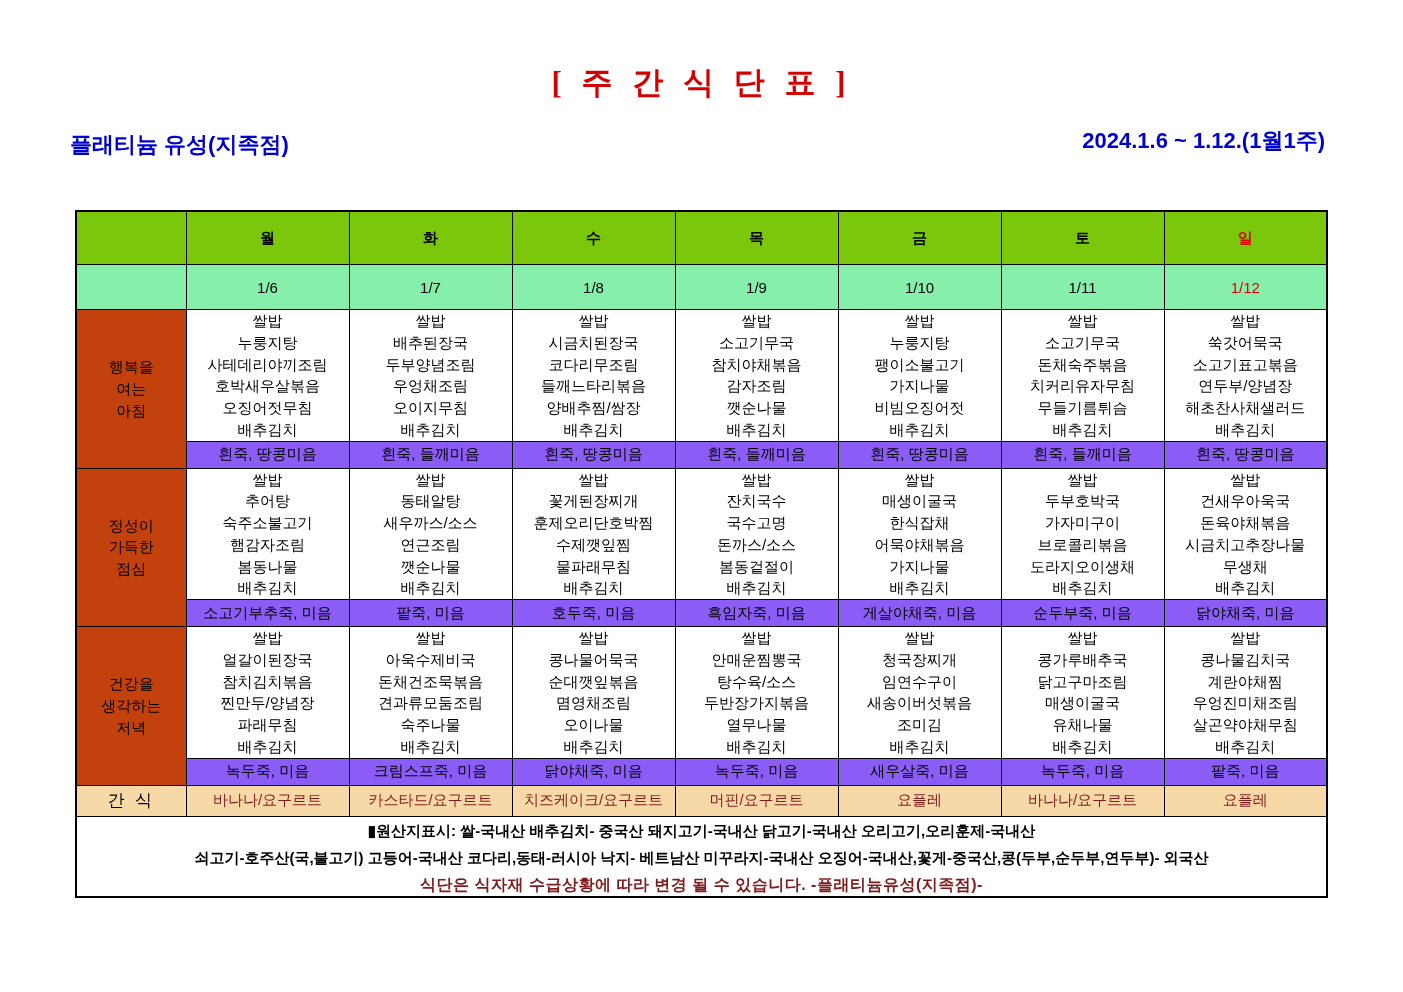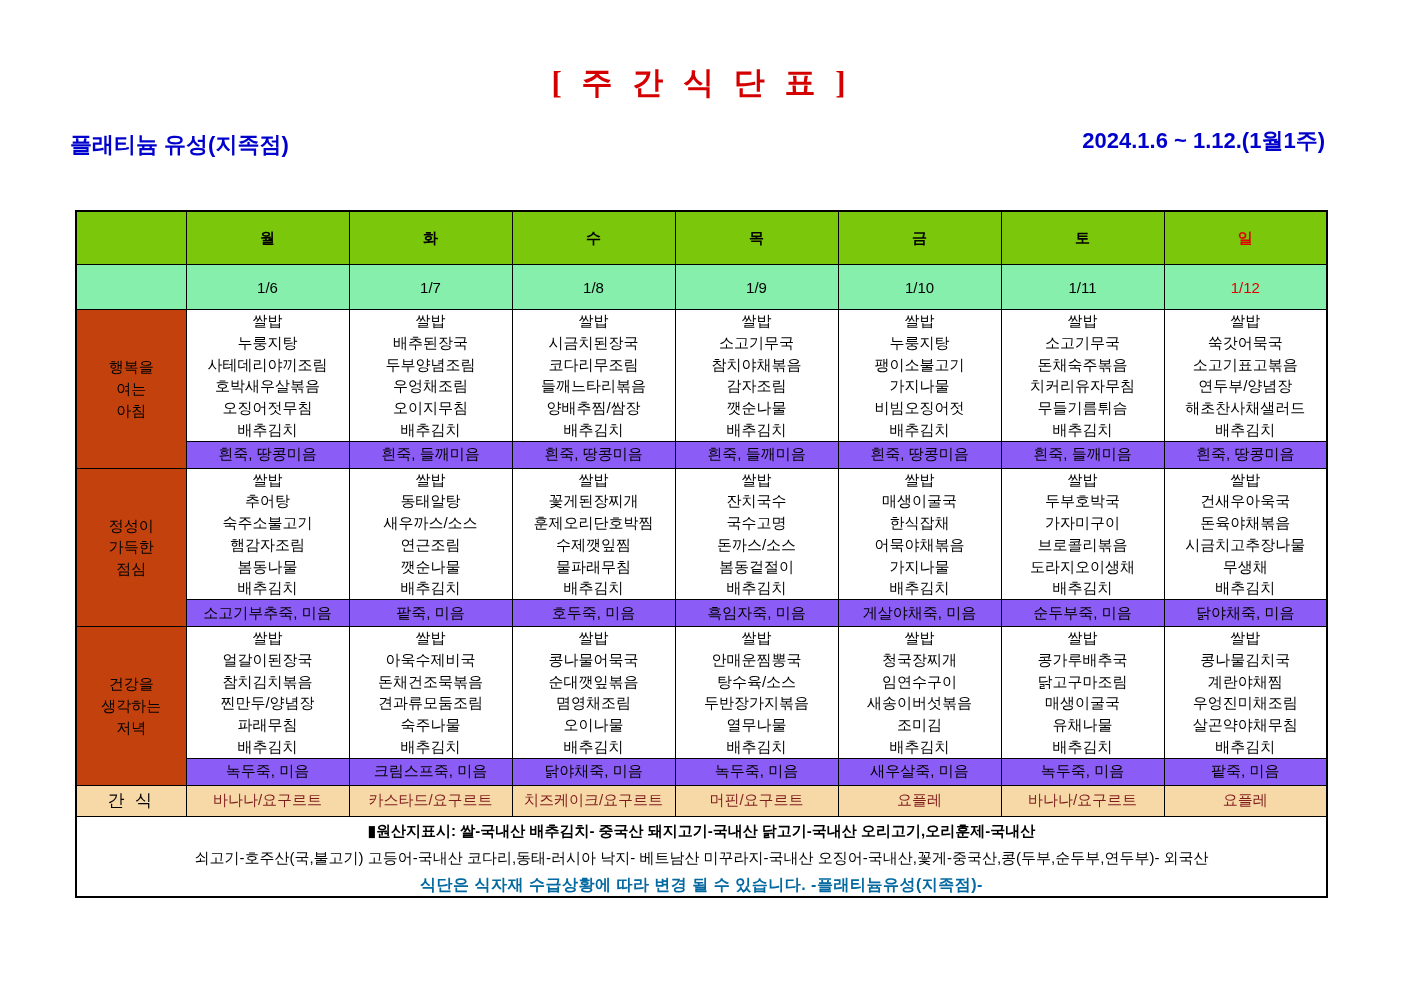--- a/index.html
+++ b/index.html
@@ -118,23 +118,23 @@
   .notescell {
     padding: 10px 8px 12px 8px;
     text-align: center;
   }
   .note-line {
     font-size: 15px;
     line-height: 1.8;
     color: #000;
     font-weight: bold;
   }
-  .note-line.l2 { font-weight: normal; }
+  .note-line.l2 { font-weight: bold; }
   .note-red {
-    color: #0369a1;
+    color: #7f1d1d;
     font-weight: bold;
     font-size: 16px;
     letter-spacing: 0.5px;
     margin-top: 4px;
   }
 </style>
 </head>
 <body>
 
 <div class="page">

